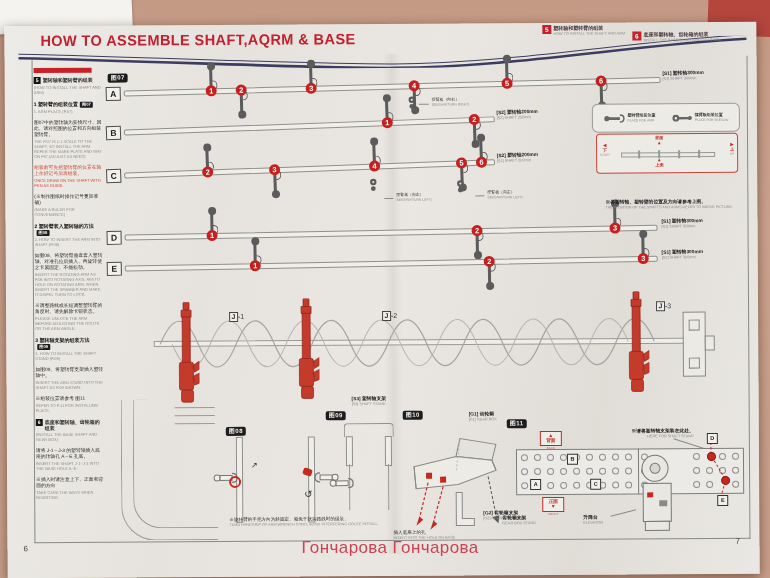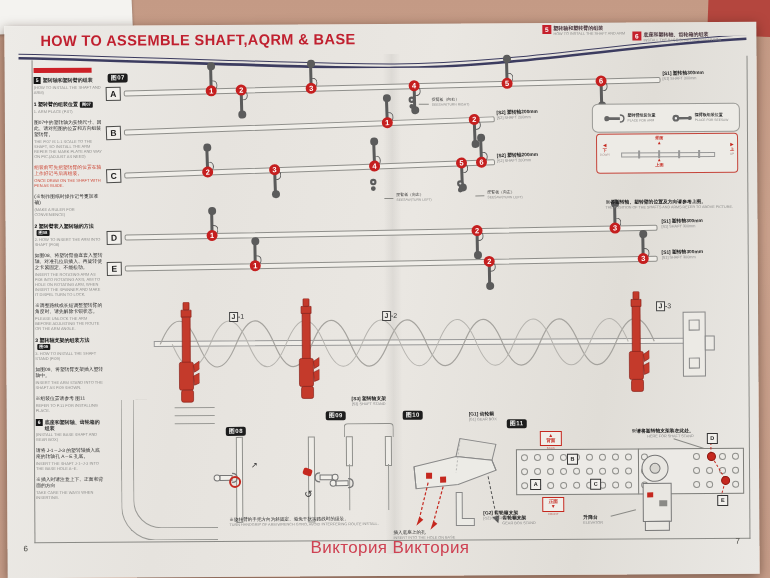--- a/index.html
+++ b/index.html
@@ -601,14 +601,14 @@
     <div class="plabel" style="left:576px;top:492px;">
       <div class="zh">升降台</div>
         <div class="en">ELEVATOR</div>
       </div>
     <div class="leadline" style="left:603px;top:490px;width:26px;transform:rotate(-14deg);"></div>
 
     <div class="pagenum" style="left:16px;top:518px;">6</div>
     <div class="pagenum" style="left:728px;top:515px;">7</div>
   </div>
 
-  <div class="watermark">Виктория Виктория</div>
+  <div class="watermark">Гончарова Гончарова</div>
 </div>
 
 </body></html>

